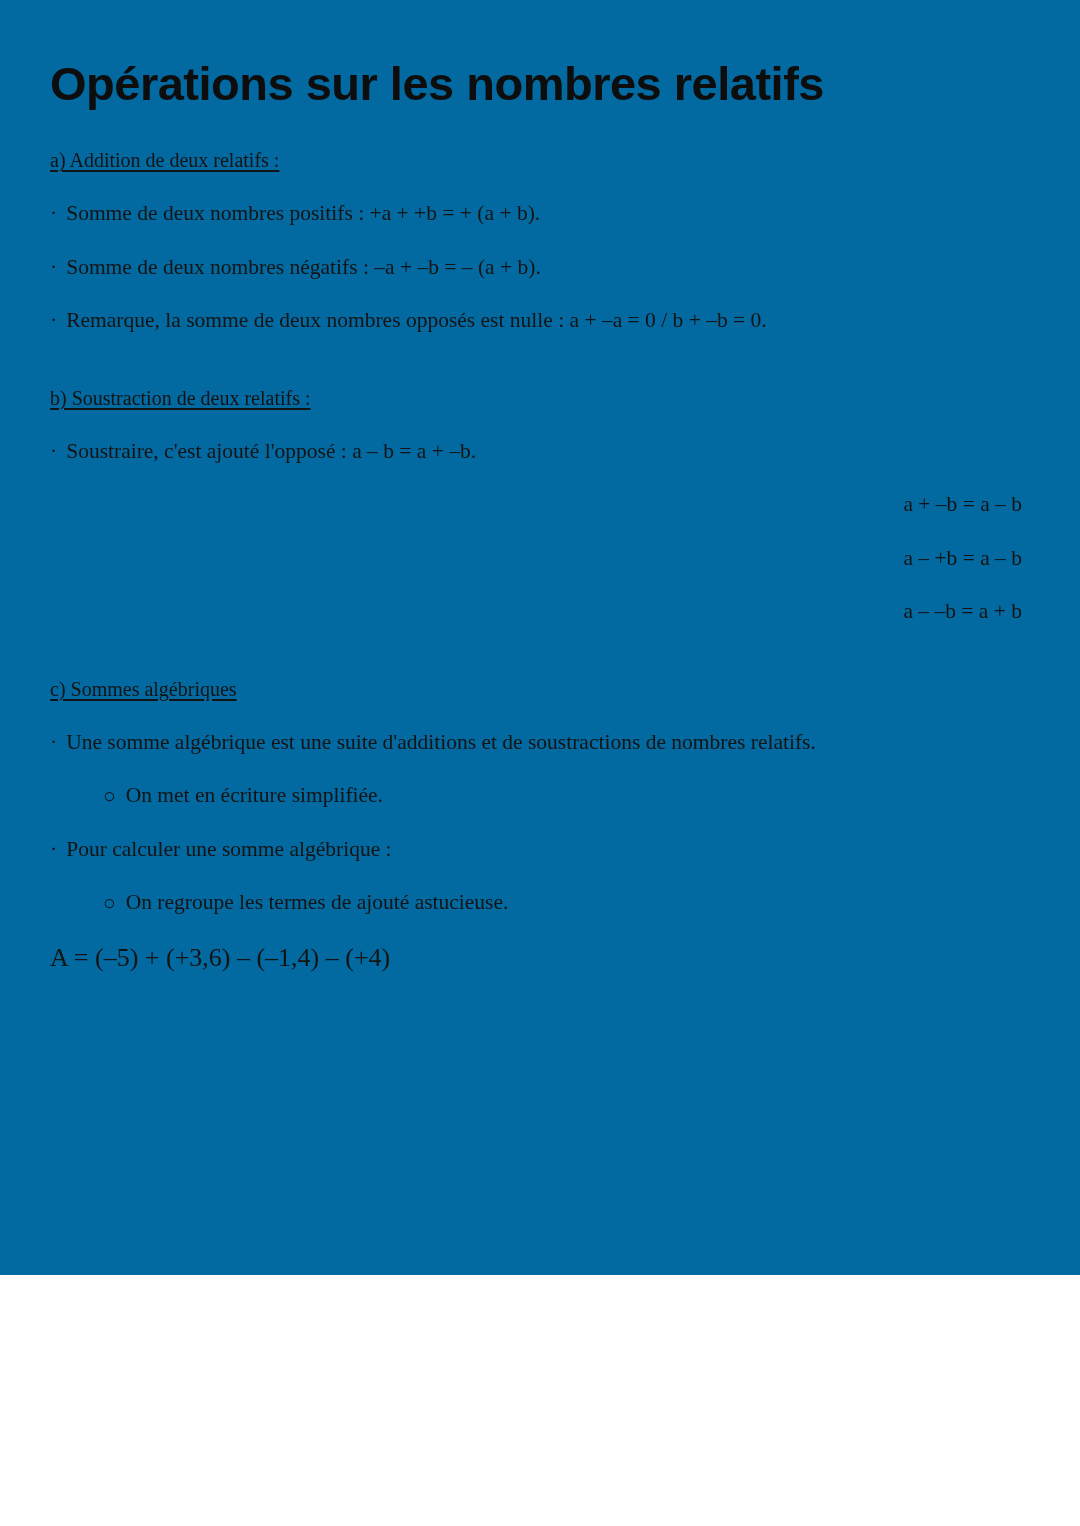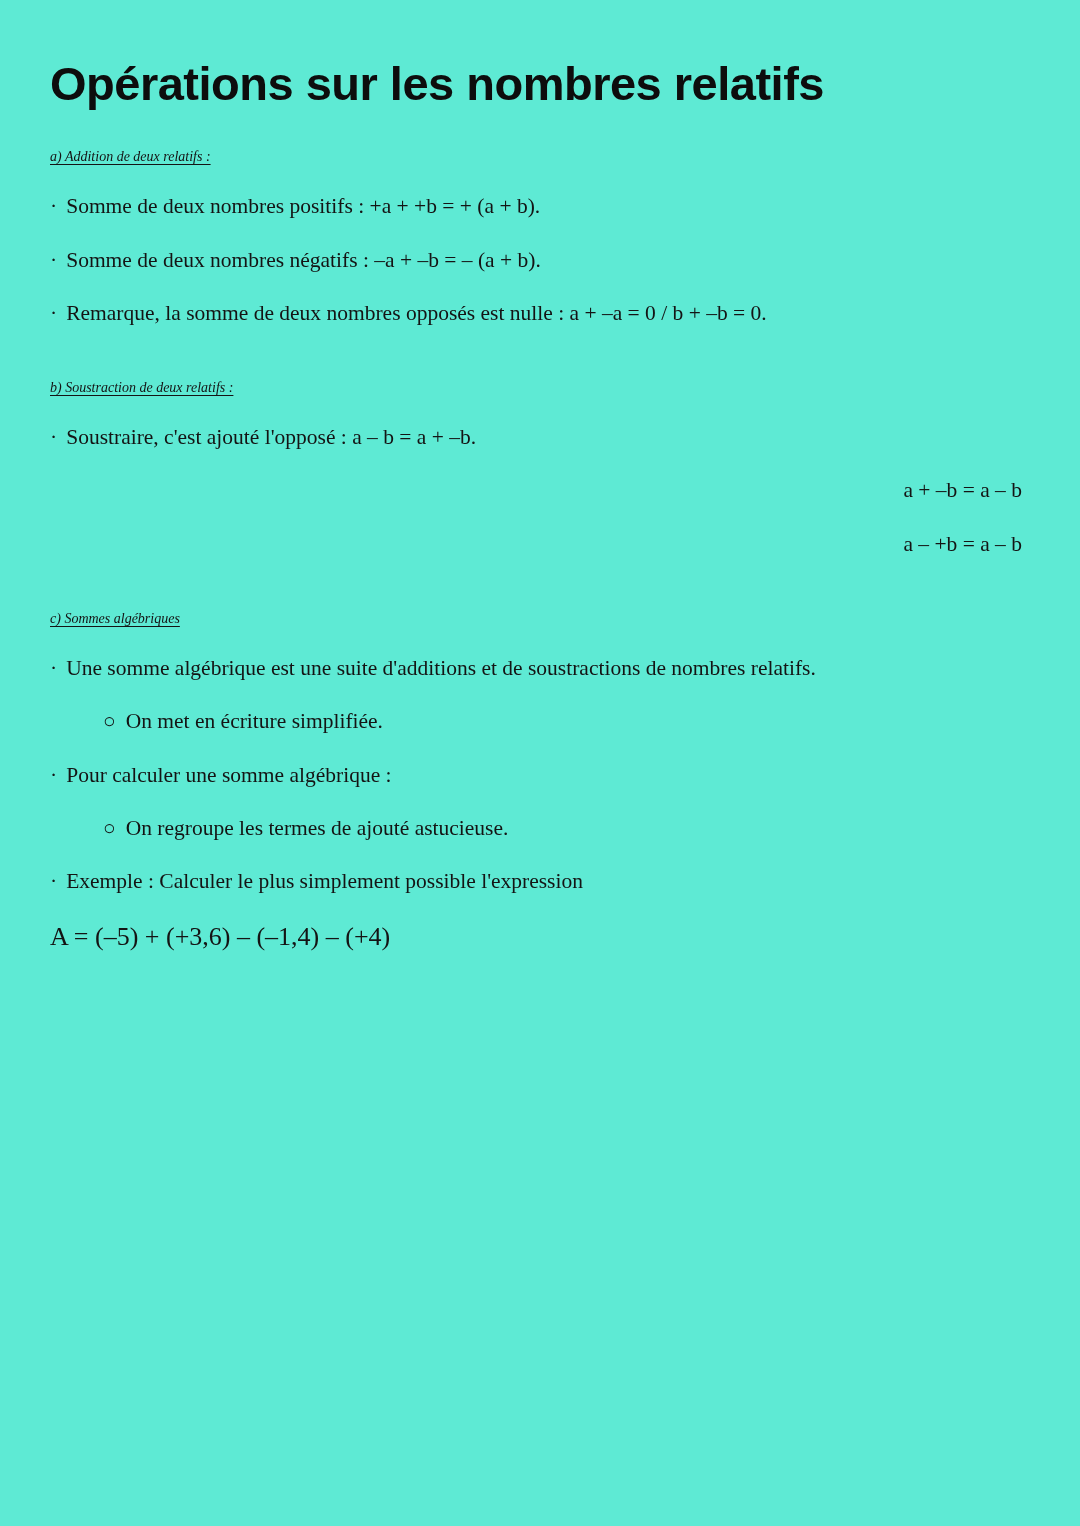--- a/index.html
+++ b/index.html
@@ -10,44 +10,43 @@
   body {
     width: 1080px;
     height: 1526px;
     font-family: "Liberation Serif", serif;
     color: #141414;
     overflow: hidden;
   }
   .page {
     box-sizing: border-box;
     width: 1080px;
-    height: 1526px;
+    height: 1275px;
     padding: 52px 58px 0 50px;
-    background: #5eead4;
+    background: #0369a1;
   }
   .doc-title {
     font-family: "Liberation Sans", sans-serif;
     font-weight: 700;
     font-size: 47px;
     line-height: 1.35;
     letter-spacing: -0.5px;
     color: #0d0d0d;
     margin: 0 0 34px 0;
     max-width: 900px;
   }
   .h-bold {
     font-size: 21.5px;
     font-weight: 700;
     margin: 0 0 28px 0;
   }
   .h-sub {
-    font-size: 14px;
+    font-size: 20px;
     font-weight: 400;
     margin: 0 0 28px 0;
-    font-style: italic;
   }
   .h-bold .u, .h-sub .u {
     text-decoration: underline;
     text-underline-offset: 3px;
   }
   .line {
     font-size: 21.5px;
     line-height: 1.22;
     margin: 0 0 27px 0;
   }
@@ -106,40 +105,40 @@
   <div class="line bullet-line">
     <span class="dot">·</span><span>Soustraire, c'est ajouté l'opposé : a – b = a + –b.</span>
   </div>
 
   <div class="line indent-eq">
     <span>a + –b = a – b</span>
   </div>
   <div class="line indent-eq">
     <span>a – +b = a – b</span>
   </div>
+  <div class="line indent-eq">
+    <span>a – –b = a + b</span>
+  </div>
 
   <div class="h-sub gap-before">
     <span class="u">c) Sommes algébriques</span>
   </div>
 
   <div class="line bullet-line">
     <span class="dot">·</span><span>Une somme algébrique est une suite d'additions et de soustractions de nombres relatifs.</span>
   </div>
   <div class="line circle-line">
     <span class="circle">○</span><span>On met en écriture simplifiée.</span>
   </div>
 
   <div class="line bullet-line">
     <span class="dot">·</span><span>Pour calculer une somme algébrique :</span>
   </div>
   <div class="line circle-line">
     <span class="circle">○</span><span>On regroupe les termes de ajouté astucieuse.</span>
   </div>
 
-  <div class="line bullet-line">
-    <span class="dot">·</span><span>Exemple : Calculer le plus simplement possible l'expression</span>
-  </div>
 
   <div class="plain-line">
     <span>A = (–5) + (+3,6) – (–1,4) – (+4)</span>
   </div>
 
 </div>
 
 </body></html>

